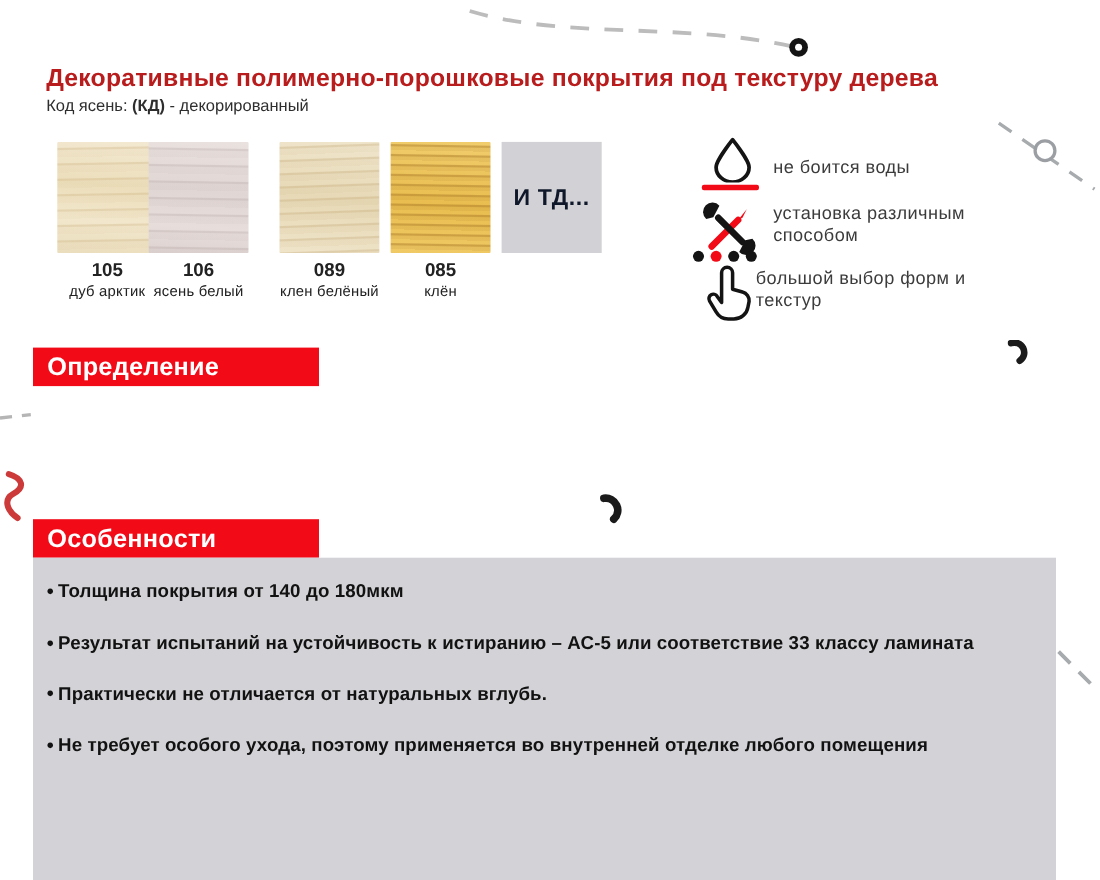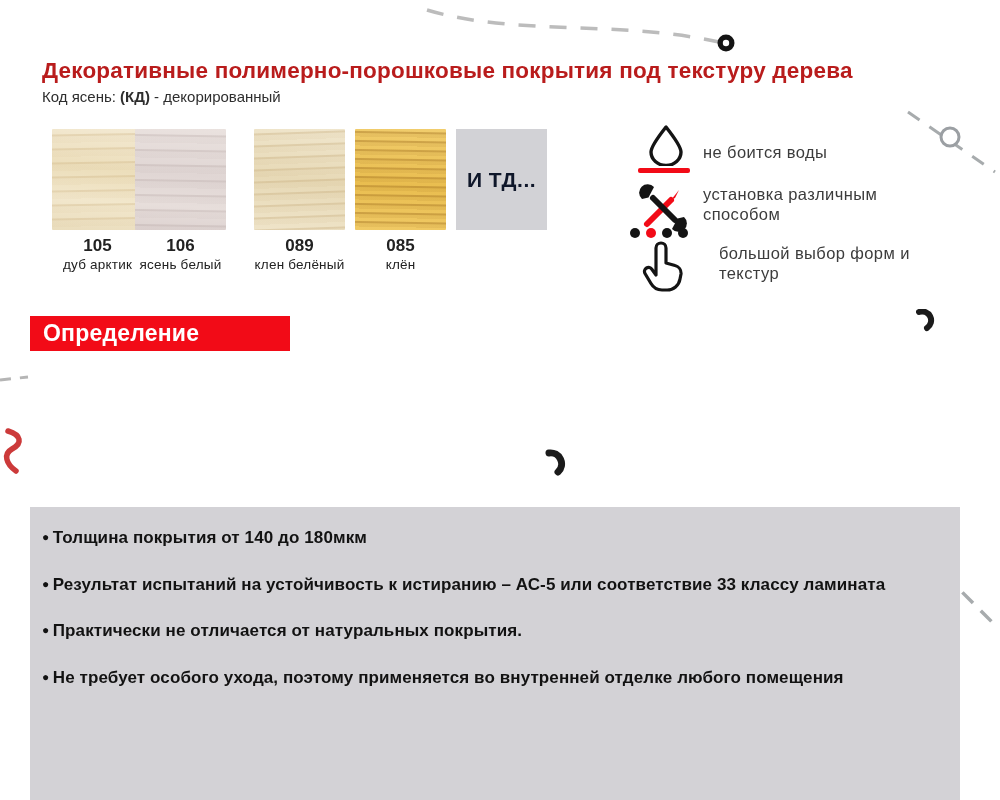--- a/index.html
+++ b/index.html
@@ -169,28 +169,31 @@
 
   <svg class="deco" style="left:628px; top:226px;" width="64" height="14">
     <circle cx="7" cy="7" r="5" fill="#141414"></circle>
     <circle cx="23" cy="7" r="5" fill="#f20b17"></circle>
     <circle cx="39" cy="7" r="5" fill="#141414"></circle>
     <circle cx="55" cy="7" r="5" fill="#141414"></circle>
   </svg>
   <svg class="deco" style="left:638px; top:238px;" width="52" height="56">
     <path d="M18 34 V10 a5 5 0 0 1 10 0 v15 l9 2.5 a8 8 0 0 1 6 8.5 l-1 5 a13 13 0 0 1 -13 11 h-5 a13 13 0 0 1 -11 -6.5 l-6 -10 a4 4 0 0 1 7 -4 l4 5.5 Z" fill="#ffffff" stroke="#141414" stroke-width="3.2" stroke-linecap="round" stroke-linejoin="round"></path>
   </svg>
-  <span class="feat-label" style="left:719px; top:243px; width:240px;">большой выбор форм и текстур</span>
+  <span class="feat-label" style="left:687px; top:243px; width:240px;">большой выбор форм и текстур</span>
 
   <div class="red-header" style="top:316px; background:#f20b17;">
     <span>Определение</span>
   </div>
 
+  <div class="red-header" style="top:472px; background:#f20b17;">
+    <span>Особенности</span>
+  </div>
   <div class="gray-panel" style="top:507px; width:930px; height:326px;">
     <div class="bullets">
       <p class="bullet">Толщина покрытия от 140 до 180мкм</p>
       <p class="bullet">Результат испытаний на устойчивость к истиранию – АС-5 или соответствие 33 классу ламината</p>
-      <p class="bullet">Практически не отличается от натуральных покрытия.</p>
+      <p class="bullet">Практически не отличается от натуральных вглубь.</p>
       <p class="bullet">Не требует особого ухода, поэтому применяется во внутренней отделке любого помещения</p>
     </div>
   </div>
 
 </div>
 
 </body></html>

